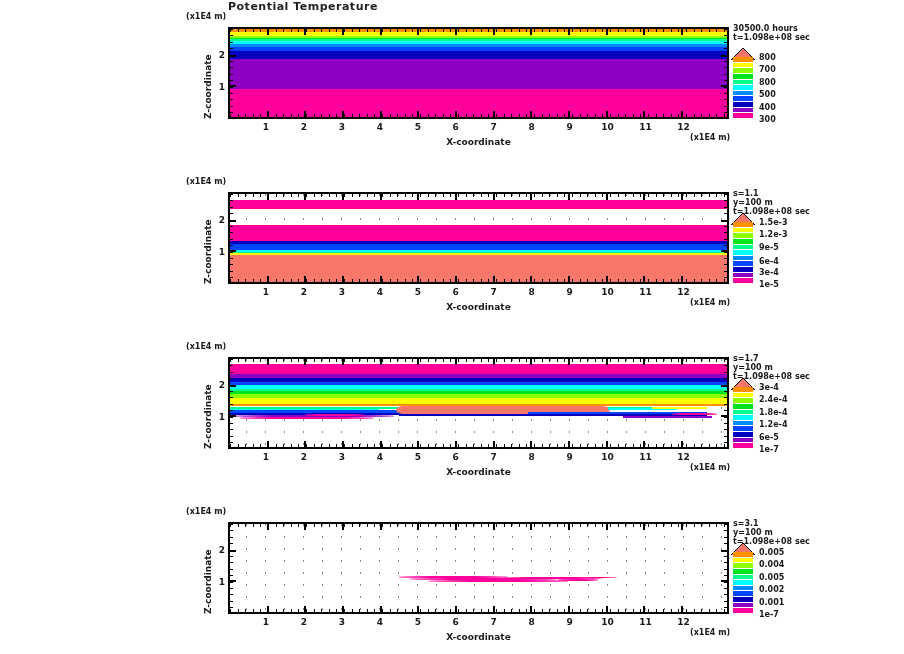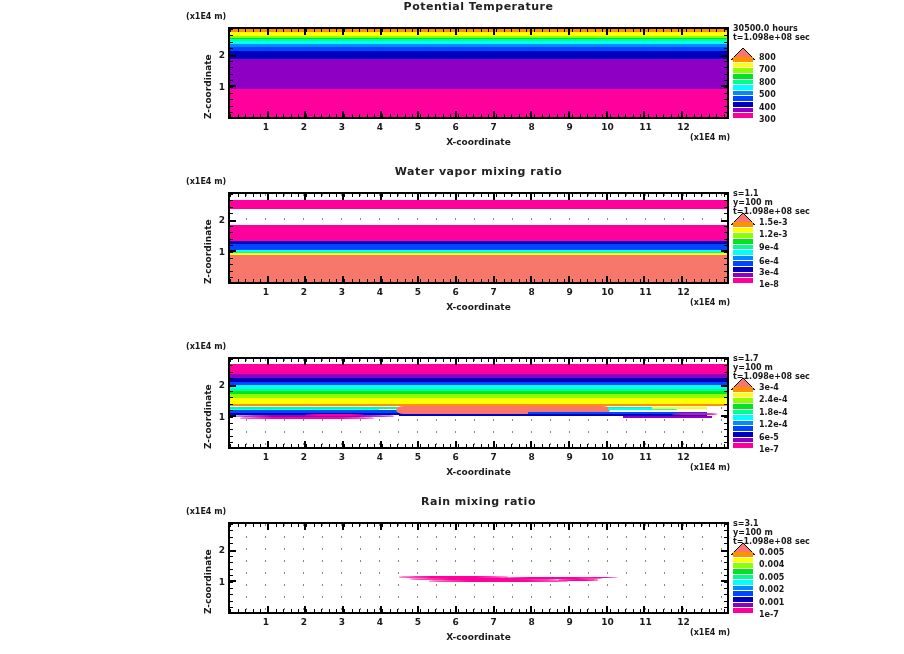--- a/index.html
+++ b/index.html
@@ -1,21 +1,21 @@
 <!DOCTYPE html>
 <html><head>
 <meta charset="utf-8">
 <style>
   html,body{margin:0;padding:0;background:#fff;}
   #canvas{
     position:relative;width:904px;height:654px;background:#fff;overflow:hidden;
     font-family:"DejaVu Sans",sans-serif;font-weight:bold;color:#1a1a1a;
   }
   .panel{position:absolute;left:0;width:904px;height:163px;}
-  .plot-title{position:absolute;left:228px;width:501px;top:-27px;text-align:center;
+  .plot-title{position:absolute;left:228px;width:501px;top:-27px;text-align:left;
     font-size:11px;letter-spacing:0.5px;color:#222;}
   .y-unit{position:absolute;left:186px;top:-15px;font-size:8px;}
   .y-axis-label{position:absolute;left:203px;top:0;height:92px;display:flex;align-items:center;
     font-size:9px;writing-mode:vertical-rl;transform:rotate(180deg);}
   .frame{position:absolute;left:228px;top:0;width:501px;height:92px;
     border:2px solid #000;box-sizing:border-box;background:#fff;}
   .frame.dots{background-image:radial-gradient(#444 0.7px, rgba(0,0,0,0) 0.95px);
     background-size:19px 12px;background-position:7px 7px;}
   .bands{position:absolute;left:0;top:0;width:100%;height:100%;display:flex;flex-direction:column;}
   .band{width:100%;}
@@ -132,21 +132,20 @@
         </div>
         <div class="cb-label" style="top: 26px;">800</div>
         <div class="cb-label" style="top: 38.4px;">700</div>
         <div class="cb-label" style="top: 50.8px;">800</div>
         <div class="cb-label" style="top: 63.2px;">500</div>
         <div class="cb-label" style="top: 75.6px;">400</div>
         <div class="cb-label" style="top: 88px;">300</div>
       </div>
     </section>
     <section class="panel" style="top: 192px;">
-      <div class="plot-title">Water vapor mixing ratio</div>
       <div class="y-unit">(x1E4 m)</div>
       <div class="y-axis-label">Z-coordinate</div>
       <div class="frame dots">
         <div class="bands">
           <div class="band" style="height: 6.5%; background: transparent;"></div>
           <div class="band" style="height: 10%; background: rgb(255, 0, 156);"></div>
           <div class="band" style="height: 18.5%; background: transparent;"></div>
           <div class="band" style="height: 18.5%; background: rgb(255, 0, 156);"></div>
           <div class="band" style="height: 3.3%; background: rgb(0, 0, 190);"></div>
           <div class="band" style="height: 6.5%; background: rgb(0, 70, 255);"></div>
@@ -222,24 +221,24 @@
           <div class="cb-band" style="background: rgb(0, 255, 140);"></div>
           <div class="cb-band" style="background: rgb(0, 255, 255);"></div>
           <div class="cb-band" style="background: rgb(0, 140, 255);"></div>
           <div class="cb-band" style="background: rgb(0, 70, 255);"></div>
           <div class="cb-band" style="background: rgb(0, 0, 190);"></div>
           <div class="cb-band" style="background: rgb(142, 0, 196);"></div>
           <div class="cb-band" style="background: rgb(255, 0, 156);"></div>
         </div>
         <div class="cb-label" style="top: 26px;">1.5e-3</div>
         <div class="cb-label" style="top: 38.4px;">1.2e-3</div>
-        <div class="cb-label" style="top: 50.8px;">9e-4</div>
+        <div class="cb-label" style="top: 50.8px;">9e-5</div>
         <div class="cb-label" style="top: 65px;">6e-4</div>
         <div class="cb-label" style="top: 75.6px;">3e-4</div>
-        <div class="cb-label" style="top: 88px;">1e-8</div>
+        <div class="cb-label" style="top: 88px;">1e-5</div>
       </div>
     </section>
     <section class="panel" style="top: 357px;">
       <div class="y-unit">(x1E4 m)</div>
       <div class="y-axis-label">Z-coordinate</div>
       <div class="frame dots">
         <div class="bands">
           <div class="band" style="height: 5.4%; background: transparent;"></div>
           <div class="band" style="height: 12%; background: rgb(255, 0, 156);"></div>
           <div class="band" style="height: 4.3%; background: rgb(142, 0, 196);"></div>
@@ -341,21 +340,20 @@
         </div>
         <div class="cb-label" style="top: 26px;">3e-4</div>
         <div class="cb-label" style="top: 38.4px;">2.4e-4</div>
         <div class="cb-label" style="top: 50.8px;">1.8e-4</div>
         <div class="cb-label" style="top: 63.2px;">1.2e-4</div>
         <div class="cb-label" style="top: 75.6px;">6e-5</div>
         <div class="cb-label" style="top: 88px;">1e-7</div>
       </div>
     </section>
     <section class="panel" style="top: 522px;">
-      <div class="plot-title">Rain mixing ratio</div>
       <div class="y-unit">(x1E4 m)</div>
       <div class="y-axis-label">Z-coordinate</div>
       <div class="frame dots">
         <div class="bands">
           <div class="band" style="height: 100%; background: transparent;"></div>
         </div>
         <div class="overlay" style="left: 34%; top: 59.5%; width: 22%; height: 2%; background: rgb(255, 0, 156); border-radius: 50%;"></div>
         <div class="overlay" style="left: 36%; top: 61.5%; width: 30%; height: 2.5%; background: rgb(255, 0, 156); border-radius: 50%;"></div>
         <div class="overlay" style="left: 40%; top: 64%; width: 28%; height: 2%; background: rgb(255, 0, 156); border-radius: 50%;"></div>
         <div class="overlay" style="left: 55%; top: 60.5%; width: 20%; height: 2.5%; background: rgb(255, 0, 156); border-radius: 50%;"></div>

